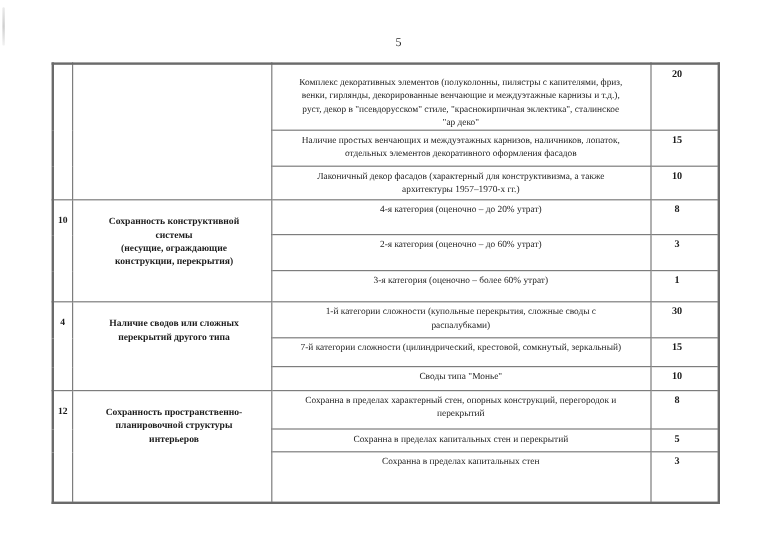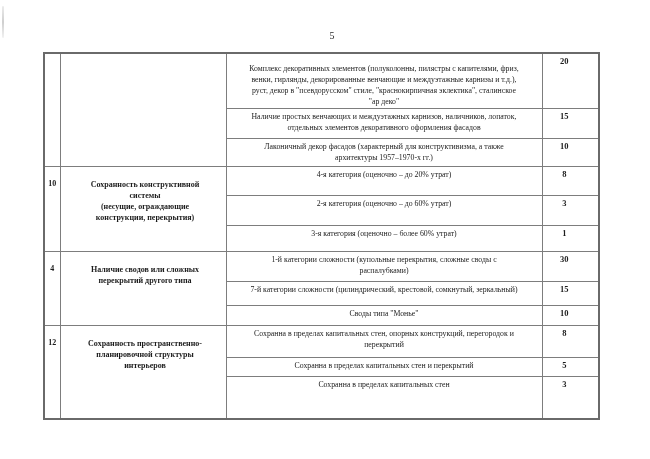--- a/index.html
+++ b/index.html
@@ -141,21 +141,21 @@
       <tr class="h20">
         <td class="desc">Своды типа "Монье"</td>
         <td class="score">10</td>
       </tr>
 
       <tr class="h32">
         <td class="num" rowspan="3">12</td>
         <td class="crit" rowspan="3">Сохранность пространственно-
 планировочной структуры
 интерьеров</td>
-        <td class="desc">Сохранна в пределах капитальных стен, опорных конструкций, перегородок  и
+        <td class="desc">Сохранна в пределах характерный стен, опорных конструкций, перегородок  и
 перекрытий</td>
         <td class="score">8</td>
       </tr>
       <tr class="h19">
         <td class="desc">Сохранна в пределах капитальных стен и перекрытий</td>
         <td class="score">5</td>
       </tr>
       <tr class="h42">
         <td class="desc">Сохранна в пределах капитальных стен</td>
         <td class="score">3</td>

